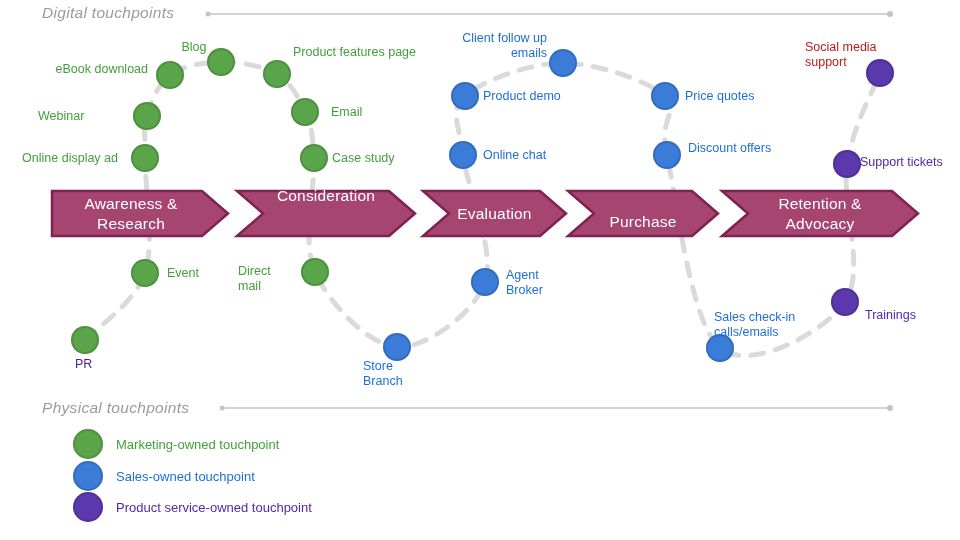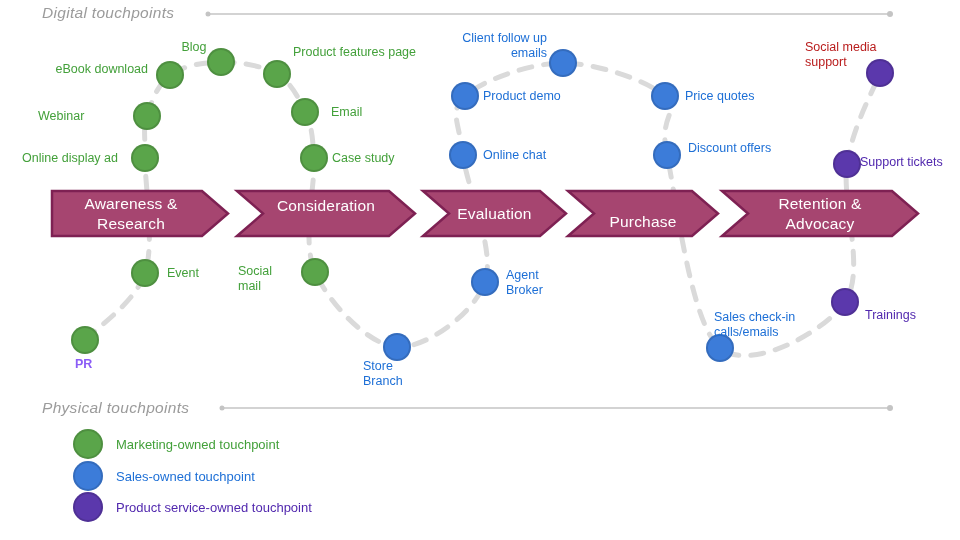--- a/index.html
+++ b/index.html
@@ -54,47 +54,47 @@
       <polygon points="237,191 389,191 415,213.5 389,236 237,236 263,213.5" fill="#A64570" stroke="#7E2153" stroke-width="2.5" stroke-linejoin="miter"></polygon>
       <polygon points="423,191 540,191 566,213.5 540,236 423,236 449,213.5" fill="#A64570" stroke="#7E2153" stroke-width="2.5" stroke-linejoin="miter"></polygon>
       <polygon points="568,191 692,191 718,213.5 692,236 568,236 594,213.5" fill="#A64570" stroke="#7E2153" stroke-width="2.5" stroke-linejoin="miter"></polygon>
       <polygon points="722,191 892,191 918,213.5 892,236 722,236 748,213.5" fill="#A64570" stroke="#7E2153" stroke-width="2.5" stroke-linejoin="miter"></polygon>
     </svg>
   <div class="hdr" id="hdr-digital">Digital touchpoints</div>
   <div class="hdr" id="hdr-physical">Physical touchpoints</div>
   <div id="stage-labels">
       <div class="stage-label" style="left: 60px; top: 191px; width: 142px; height: 45px;">Awareness &amp;
 Research</div>
-      <div class="stage-label" style="left: 263px; top: 191px; width: 126px; height: 29px;">Consideration</div>
+      <div class="stage-label" style="left: 263px; top: 181px; width: 126px; height: 29px;">Consideration</div>
       <div class="stage-label" style="left: 449px; top: 191px; width: 91px; height: 45px;">Evaluation</div>
       <div class="stage-label" style="left: 594px; top: 191px; width: 98px; height: 45px; margin-top: 8px;">Purchase</div>
       <div class="stage-label" style="left: 748px; top: 191px; width: 144px; height: 45px;">Retention &amp;
 Advocacy</div>
     </div>
   <div id="touchpoints">
       <div class="tp-dot" style="left: 71px; top: 326px; background: rgb(90, 165, 74);"></div>
-      <div class="tp-label" style="left: 75px; top: 357px; width: 60px; text-align: left; color: #8b5cf6; font-weight: bold;">PR</div>
+      <div class="tp-label" style="left: 75px; top: 357px; width: 60px; text-align: left; color: #4c1d95;">PR</div>
       <div class="tp-dot" style="left: 131px; top: 259px; background: rgb(90, 165, 74);"></div>
       <div class="tp-label" style="left: 167px; top: 266px; width: 80px; text-align: left; color: rgb(67, 160, 58);">Event</div>
       <div class="tp-dot" style="left: 131px; top: 144px; background: rgb(90, 165, 74);"></div>
       <div class="tp-label" style="left: 8px; top: 151px; width: 110px; text-align: right; color: rgb(67, 160, 58);">Online display ad</div>
       <div class="tp-dot" style="left: 133px; top: 102px; background: rgb(90, 165, 74);"></div>
       <div class="tp-label" style="left: 38px; top: 109px; width: 85px; text-align: left; color: rgb(67, 160, 58);">Webinar</div>
       <div class="tp-dot" style="left: 156px; top: 61px; background: rgb(90, 165, 74);"></div>
       <div class="tp-label" style="left: 10px; top: 62px; width: 138px; text-align: right; color: rgb(67, 160, 58);">eBook download</div>
       <div class="tp-dot" style="left: 207px; top: 48px; background: rgb(90, 165, 74);"></div>
       <div class="tp-label" style="left: 164px; top: 40px; width: 60px; text-align: center; color: rgb(67, 160, 58);">Blog</div>
       <div class="tp-dot" style="left: 263px; top: 60px; background: rgb(90, 165, 74);"></div>
       <div class="tp-label" style="left: 293px; top: 45px; width: 150px; text-align: left; color: rgb(67, 160, 58);">Product features page</div>
       <div class="tp-dot" style="left: 291px; top: 98px; background: rgb(90, 165, 74);"></div>
       <div class="tp-label" style="left: 331px; top: 105px; width: 70px; text-align: left; color: rgb(67, 160, 58);">Email</div>
       <div class="tp-dot" style="left: 300px; top: 144px; background: rgb(90, 165, 74);"></div>
       <div class="tp-label" style="left: 332px; top: 151px; width: 90px; text-align: left; color: rgb(67, 160, 58);">Case study</div>
       <div class="tp-dot" style="left: 301px; top: 258px; background: rgb(90, 165, 74);"></div>
-      <div class="tp-label" style="left: 238px; top: 264px; width: 58px; text-align: left; color: rgb(67, 160, 58);">Social mail</div>
+      <div class="tp-label" style="left: 238px; top: 264px; width: 58px; text-align: left; color: rgb(67, 160, 58);">Direct mail</div>
       <div class="tp-dot" style="left: 383px; top: 333px; background: rgb(60, 124, 217);"></div>
       <div class="tp-label" style="left: 363px; top: 359px; width: 70px; text-align: left; color: rgb(29, 111, 214);">Store
 Branch</div>
       <div class="tp-dot" style="left: 471px; top: 268px; background: rgb(60, 124, 217);"></div>
       <div class="tp-label" style="left: 506px; top: 268px; width: 70px; text-align: left; color: rgb(29, 111, 214);">Agent
 Broker</div>
       <div class="tp-dot" style="left: 449px; top: 141px; background: rgb(60, 124, 217);"></div>
       <div class="tp-label" style="left: 483px; top: 148px; width: 90px; text-align: left; color: rgb(29, 111, 214);">Online chat</div>
       <div class="tp-dot" style="left: 451px; top: 82px; background: rgb(60, 124, 217);"></div>
       <div class="tp-label" style="left: 483px; top: 89px; width: 100px; text-align: left; color: rgb(29, 111, 214);">Product demo</div>

